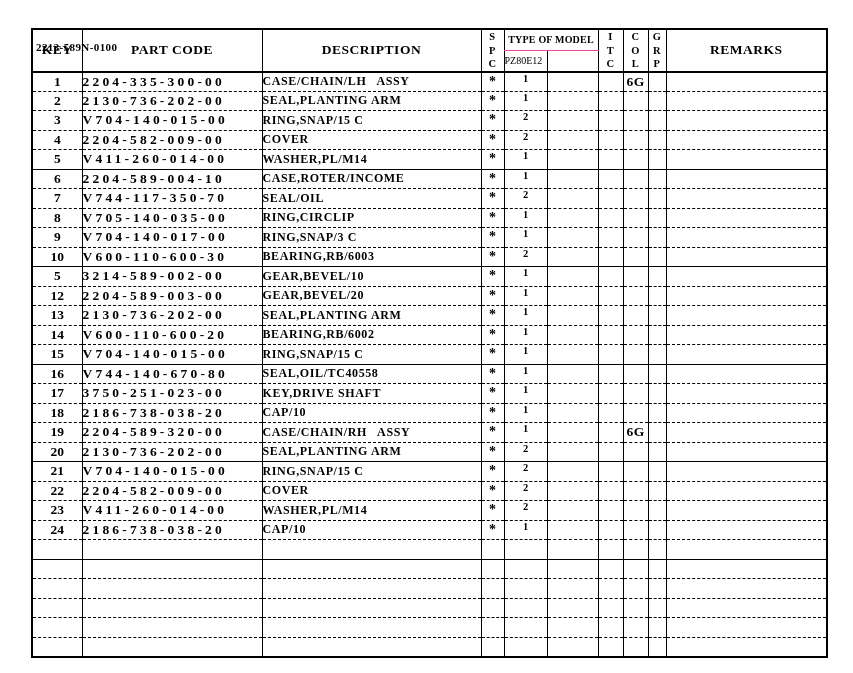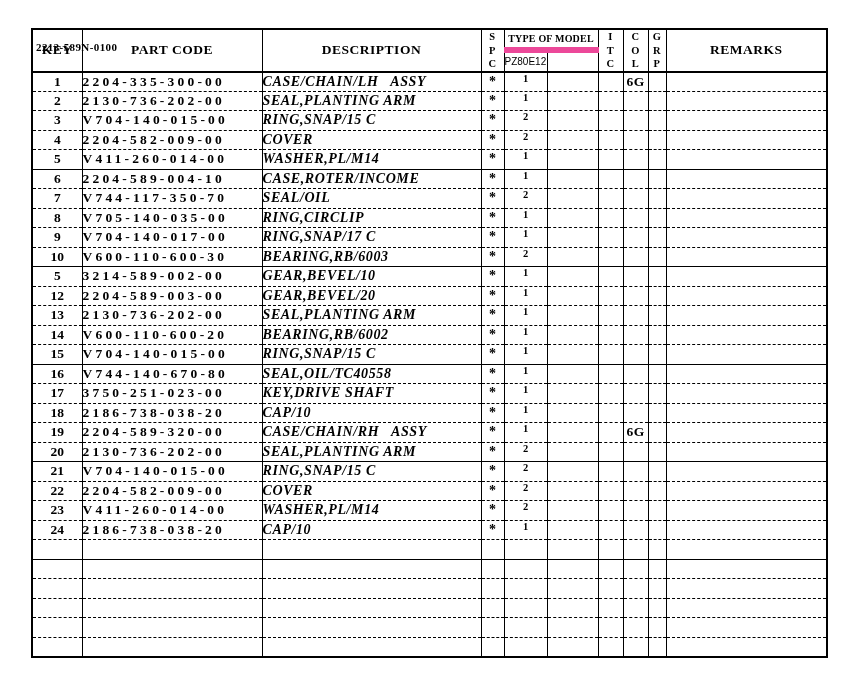--- a/index.html
+++ b/index.html
@@ -36,26 +36,26 @@
     font-weight:bold;
     font-size:13.5px;
     letter-spacing:0.5px;
     vertical-align:middle;
     text-align:center;
     border-bottom:2px solid #000;
   }
   th.model-span{
     font-size:10px;
     letter-spacing:0.2px;
-    border-bottom:6px solid #ec4899;
+    border-bottom:1px solid #ec4899;
     height:20px;
     margin-left:48px;
   }
   th.model-variant{
-    font-family:Liberation Sans, sans-serif;
+    font-family:Liberation Serif, serif;
     font-weight:normal;
     font-size:10px;
     letter-spacing:0;
     text-align:left;
     padding-left:2px;
   }
   th.vstack{vertical-align:top;}
   .vstack span{
     display:block;
     font-size:10.5px;
@@ -68,21 +68,21 @@
   tbody td{
     border-top:1px dashed #000;
     vertical-align:middle;
     font-weight:bold;
     white-space:nowrap;
   }
   tbody tr:first-child td{border-top:none;}
   tbody tr.g td{border-bottom:1px solid #000;}
   td.key{ text-align:center; font-size:13.5px; }
   td.part{ font-size:13.5px; letter-spacing:3.2px; padding-left:8px; }
-  td.desc{ font-size:14px; letter-spacing:0.6px; padding-left:2px; white-space:pre;font-style:italic; }
+  td.desc{ font-size:12px; letter-spacing:0.6px; padding-left:2px; white-space:pre; }
   td.spc{ text-align:center; font-size:14px; }
   td.qty{ text-align:center; font-size:10.5px; vertical-align:top; line-height:11px; padding-top:1px; }
   td.colv{ text-align:center; font-size:13.5px; letter-spacing:0.5px; }
 </style>
 </head>
 <body>
 
 <div class="page">
   <div class="doc-title">2213-589N-0100</div>
 
@@ -225,21 +225,21 @@
           <td class="qty">1</td>
           <td class="modelb"></td>
           <td class="itc"></td>
           <td class="colv"></td>
           <td class="grp"></td>
           <td class="rem"></td>
         </tr>
         <tr>
           <td class="key">9</td>
           <td class="part">V704-140-017-00</td>
-          <td class="desc">RING,SNAP/17 C</td>
+          <td class="desc">RING,SNAP/3 C</td>
           <td class="spc">*</td>
           <td class="qty">1</td>
           <td class="modelb"></td>
           <td class="itc"></td>
           <td class="colv"></td>
           <td class="grp"></td>
           <td class="rem"></td>
         </tr>
         <tr class="g">
           <td class="key">10</td>

